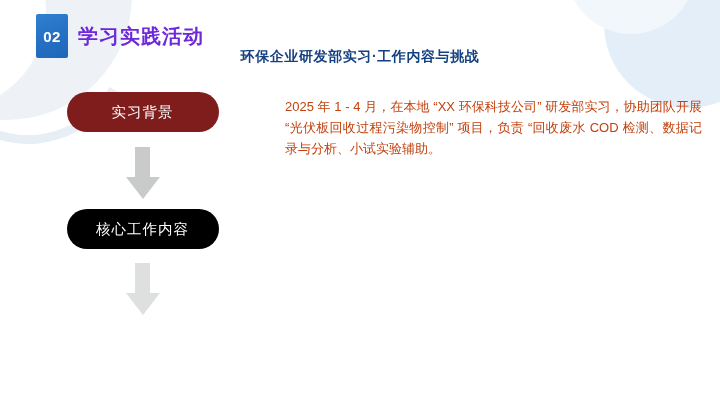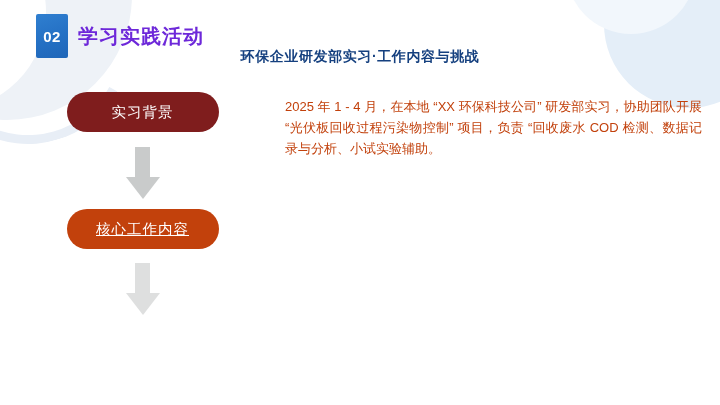--- a/index.html
+++ b/index.html
@@ -143,21 +143,21 @@
     border-radius: 20px;
     display: flex;
     align-items: center;
     justify-content: center;
     color: #ffffff;
     font-size: 14.5px;
     letter-spacing: 1px;
     box-sizing: border-box;
   }
   .pill-dark  { background: #7f1d1d; }
-  .pill-light { background: #c2410c; text-decoration: underline; }
+  .pill-light { background: #000000; }
 
   .arrow {
     width: 34px;
     display: flex;
     flex-direction: column;
     align-items: center;
   }
   .arrow-shaft {
     width: 15px;
     height: 30px;

